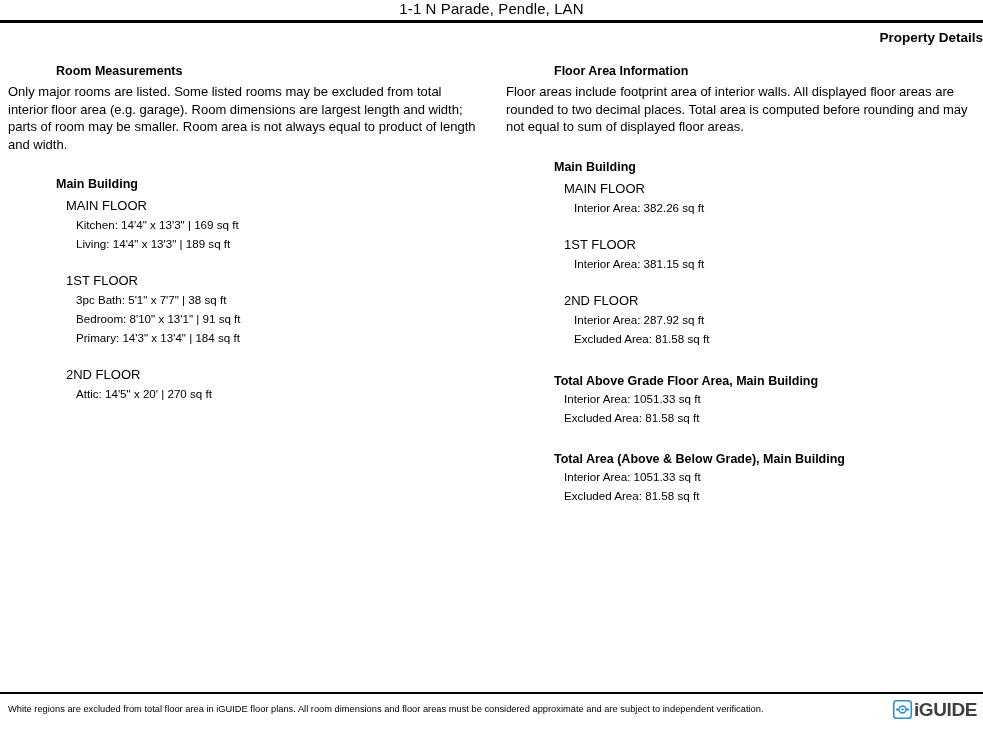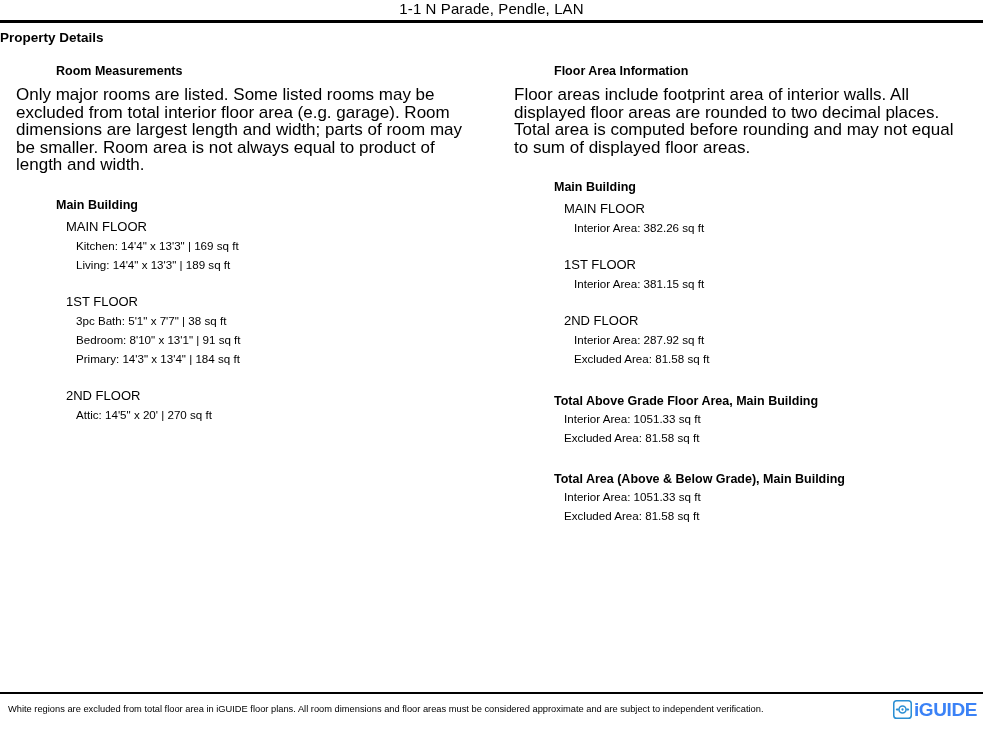--- a/index.html
+++ b/index.html
@@ -25,21 +25,21 @@
     padding-top: 1px;
     letter-spacing: 0.1px;
   }
   .rule-top {
     border: 0;
     border-top: 3px solid #000;
     margin: 3px 0 0 0;
     width: 983px;
   }
   .page-subtitle {
-    text-align: left;
+    text-align: right;
     font-size: 13.5px;
     font-weight: bold;
     line-height: 15px;
     margin-top: 7px;
   }
 
   
   .columns {
     display: flex;
     margin-top: 19px;
@@ -59,23 +59,23 @@
   }
 
   .section-title {
     font-size: 12.5px;
     font-weight: bold;
     line-height: 14px;
     margin-bottom: 5px;
     margin-left: 48px;
   }
   .section-note {
-    font-size: 17px;
+    font-size: 13px;
     line-height: 17.5px;
-    margin: 8px;
+    margin: 0;
   }
 
   
   .building-block {
     margin-top: 24px;
   }
   .building-name {
     font-size: 12.5px;
     font-weight: bold;
     line-height: 15px;
@@ -244,18 +244,18 @@
       <div class="logo">
         <svg class="logo-mark" viewBox="0 0 40 40">
           <rect x="1.6" y="1.6" width="36.8" height="36.8" rx="6" ry="6" fill="none" stroke="#2b8fd4" stroke-width="3.2"></rect>
           <circle cx="20" cy="20" r="7.4" fill="none" stroke="#2b8fd4" stroke-width="3.2"></circle>
           <circle cx="20" cy="20" r="2.4" fill="#2b8fd4"></circle>
           <path d="M12.2 20 L7.0 20" stroke="#2b8fd4" stroke-width="3.2" stroke-linecap="butt"></path>
           <path d="M9.4 16.6 L5.6 20 L9.4 23.4 Z" fill="#2b8fd4"></path>
           <path d="M27.8 20 L33.0 20" stroke="#2b8fd4" stroke-width="3.2" stroke-linecap="butt"></path>
           <path d="M30.6 16.6 L34.4 20 L30.6 23.4 Z" fill="#2b8fd4"></path>
         </svg>
-        <span class="logo-text" style="color: #3b82f6;">iGUIDE</span>
+        <span class="logo-text" style="color: #404040;">iGUIDE</span>
       </div>
     </div>
   </div>
 
 </div>
 
 </body></html>

